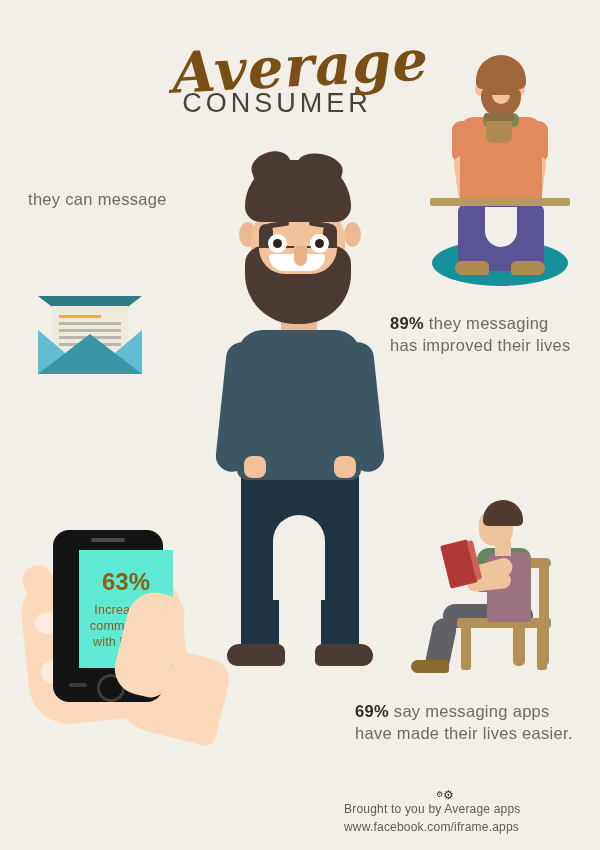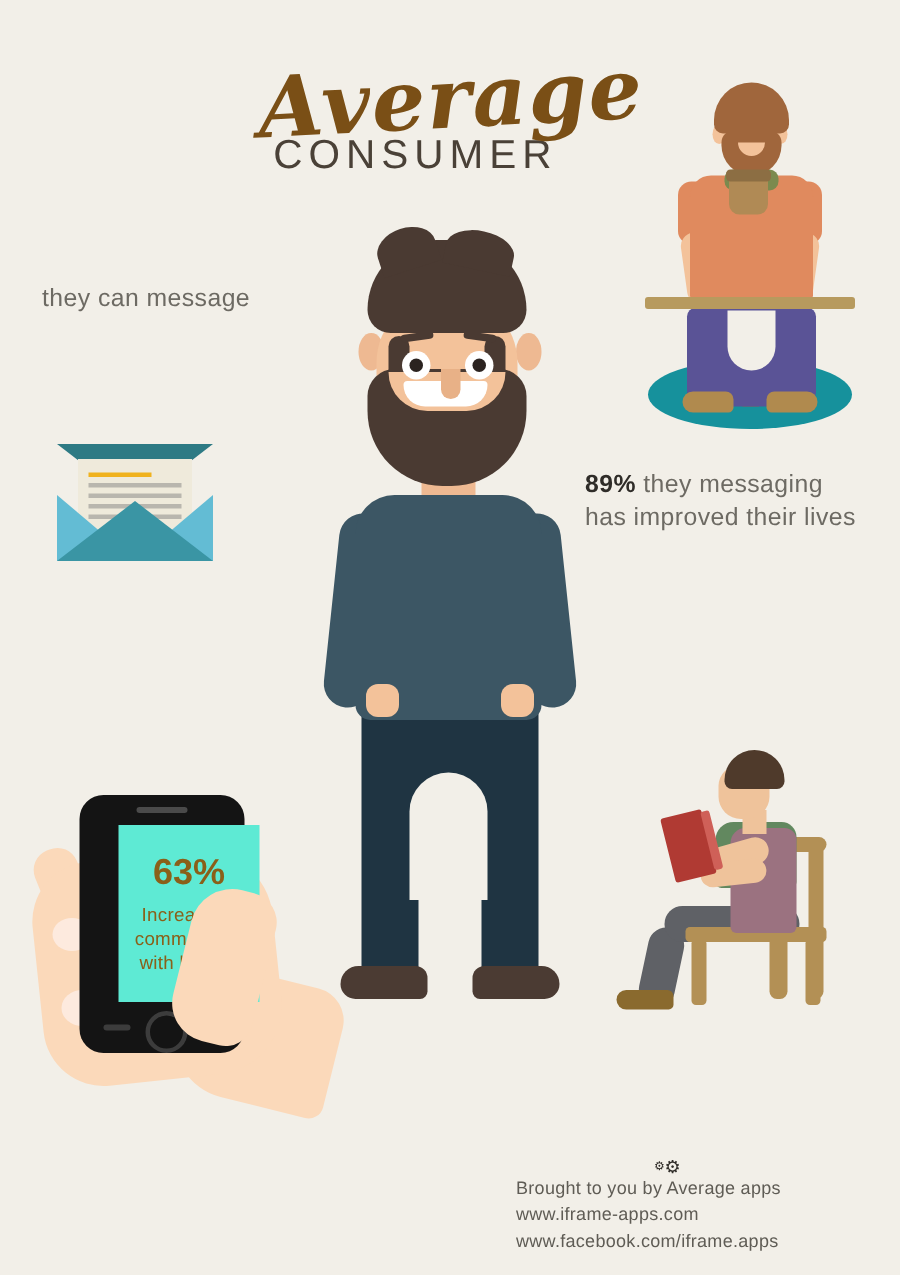--- a/index.html
+++ b/index.html
@@ -361,24 +361,30 @@
           <div>with brands</div>
         </div>
       </div>
       <div class="phone-dashL"></div>
       <div class="phone-home"></div>
       <div class="phone-dashR"></div>
     </div>
     <div class="thumb"></div>
   </div>
 
+  <div class="cap stat69">
+    <div>
+      <b>69%</b>
+      <span>say messaging apps</span>
+    </div>
+    <div>have made their lives easier.</div>
+  </div>
 
   <div class="footer">
     <div class="gearrow">
       <span class="gear small">⚙</span>
       <span class="gear big">⚙</span>
     </div>
     <div class="line">Brought to you by  Average apps</div>
-    <div class="line">www.iframe-apps.com</div>
     <div class="line">www.facebook.com/iframe.apps</div>
   </div>
 
 </div>
 
 </body></html>

